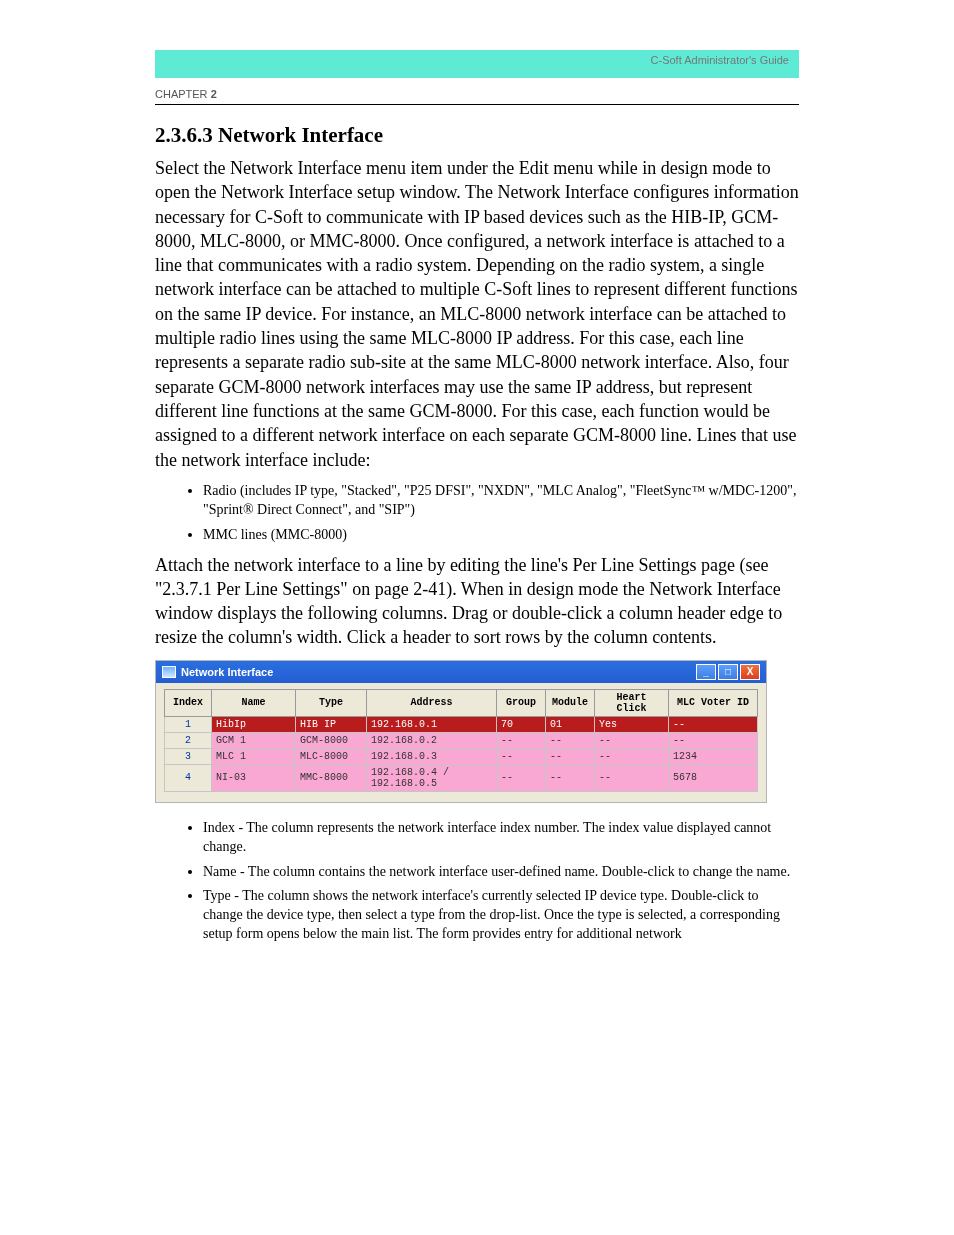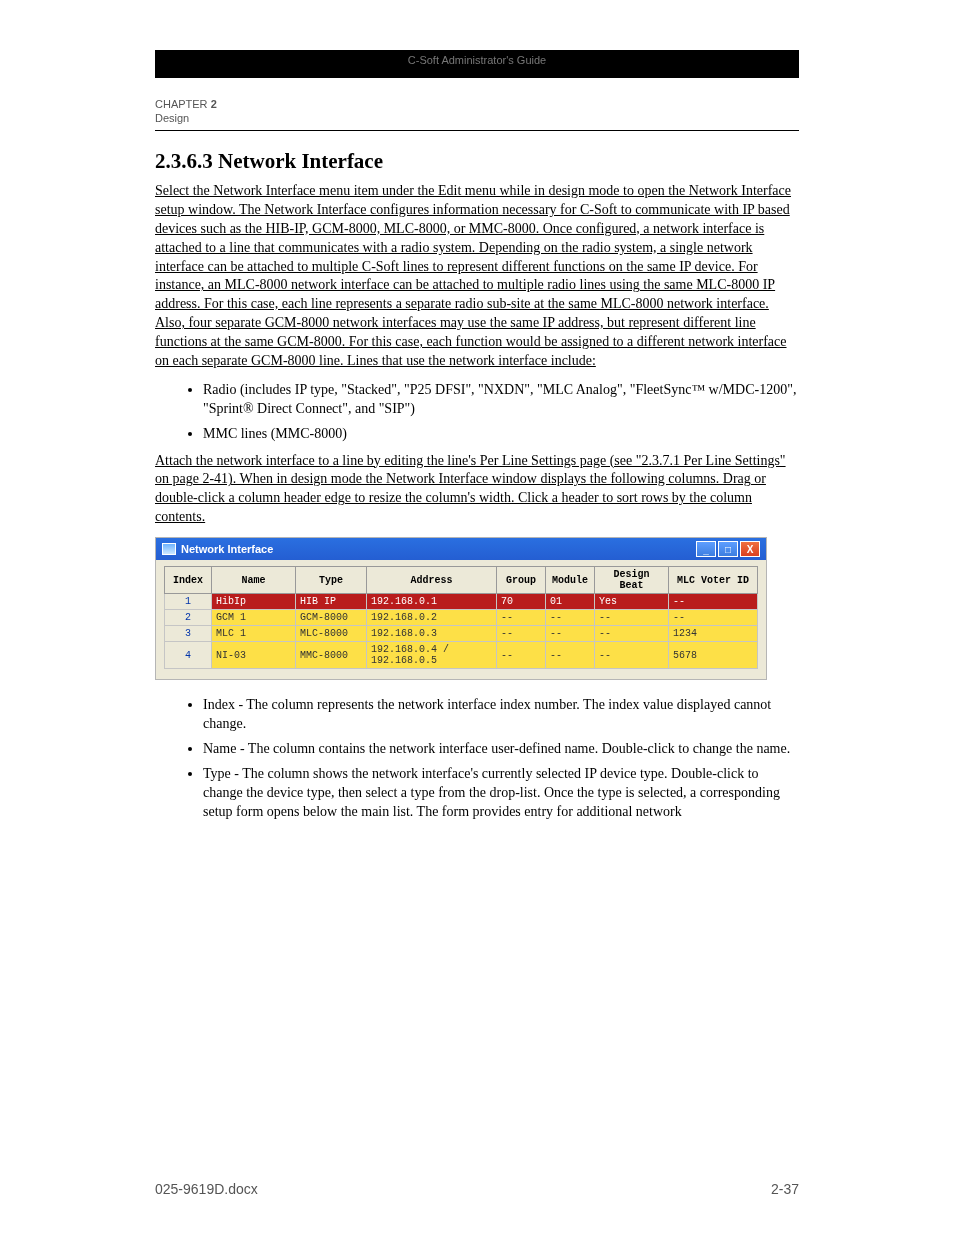--- a/index.html
+++ b/index.html
@@ -10,28 +10,28 @@
     font-size: 13px;
     color: #000;
     width: 954px;
   }
   .page {
     padding: 50px 155px 40px 155px;
     box-sizing: border-box;
     width: 954px;
   }
   .header-bar {
-    background: #000000;
+    background: #5eead4;
     height: 20px;
     padding: 4px 10px;
     display: flex;
-    justify-content: center;
+    justify-content: flex-end;
     font-size: 11px;
     color: #777;
-    margin-bottom: 20px;
+    margin-bottom: 10px;
   }
   .chapter-line {
     font-size: 11px;
     color: #555;
     margin-top: 6px;
   }
   .sub-line {
     font-size: 11px;
     color: #555;
     margin-top: 2px;
@@ -44,24 +44,23 @@
   }
   .title {
     font-family: "Times New Roman", Times, serif;
     font-weight: bold;
     font-size: 21px;
     margin-top: 10px;
     margin-bottom: 8px;
   }
   .body-text {
     font-family: "Times New Roman", Times, serif;
-    font-size: 14px;
+    font-size: 18px;
     line-height: 1.35;
     margin-bottom: 10px;
-    text-decoration: underline;
   }
   ul.bullets {
     list-style-type: disc;
     padding-left: 48px;
     margin: 4px 0 8px 0;
   }
   ul.bullets li {
     font-family: "Times New Roman", Times, serif;
     font-size: 14px;
     line-height: 1.35;
@@ -137,21 +136,21 @@
     background: #ece9d8;
     border: 1px solid #999;
     padding: 2px 4px;
     text-align: center;
     font-weight: bold;
   }
   table.grid td {
     border: 1px solid #c5c5c5;
     padding: 2px 4px;
     color: #333;
-    background: #fde047;
+    background: #f9a8d4;
   }
   table.grid td.idx { text-align: center; color: #0033aa; background:#ece9d8; }
   table.grid tr.sel td { background: #b91c1c; color: #fff; }
   table.grid tr.sel td.idx { background:#ece9d8; color:#0033aa; }
   .footer {
     margin-top: 360px;
     display: flex;
     justify-content: space-between;
     font-size: 14px;
     color: #555;
@@ -162,21 +161,20 @@
 
 <div class="page">
   <div class="header-bar">
     <span>C-Soft Administrator's Guide</span>
     <span></span>
   </div>
   <div class="chapter-line">
     <span>CHAPTER</span>
     <span class="bold">2</span>
   </div>
-  <div class="sub-line">Design</div>
   <hr class="rule">
 
   <div class="title">2.3.6.3 Network Interface</div>
 
   <div class="body-text">Select the Network Interface menu item under the Edit menu while in design mode to open the Network Interface setup window. The Network Interface configures information necessary for C-Soft to communicate with IP based devices such as the HIB-IP, GCM-8000, MLC-8000, or MMC-8000. Once configured, a network interface is attached to a line that communicates with a radio system. Depending on the radio system, a single network interface can be attached to multiple C-Soft lines to represent different functions on the same IP device. For instance, an MLC-8000 network interface can be attached to multiple radio lines using the same MLC-8000 IP address. For this case, each line represents a separate radio sub-site at the same MLC-8000 network interface. Also, four separate GCM-8000 network interfaces may use the same IP address, but represent different line functions at the same GCM-8000. For this case, each function would be assigned to a different network interface on each separate GCM-8000 line. Lines that use the network interface include:</div>
 
   <ul class="bullets">
     <li>Radio (includes IP type, "Stacked", "P25 DFSI", "NXDN", "MLC Analog", "FleetSync™ w/MDC-1200", "Sprint® Direct Connect", and "SIP")</li>
     <li>MMC lines (MMC-8000)</li>
   </ul>
@@ -199,21 +197,21 @@
     <div class="win-body">
       <table class="grid">
         <thead>
           <tr>
             <th style="width:38px">Index</th>
             <th style="width:75px">Name</th>
             <th style="width:62px">Type</th>
             <th>Address</th>
             <th style="width:40px">Group</th>
             <th style="width:40px">Module</th>
-            <th style="width:65px">Design Beat</th>
+            <th style="width:65px">Heart Click</th>
             <th style="width:80px">MLC Voter ID</th>
           </tr>
         </thead>
         <tbody>
           <tr class="sel">
             <td class="idx">1</td>
             <td>HibIp</td>
             <td>HIB IP</td>
             <td>192.168.0.1</td>
             <td>70</td>

